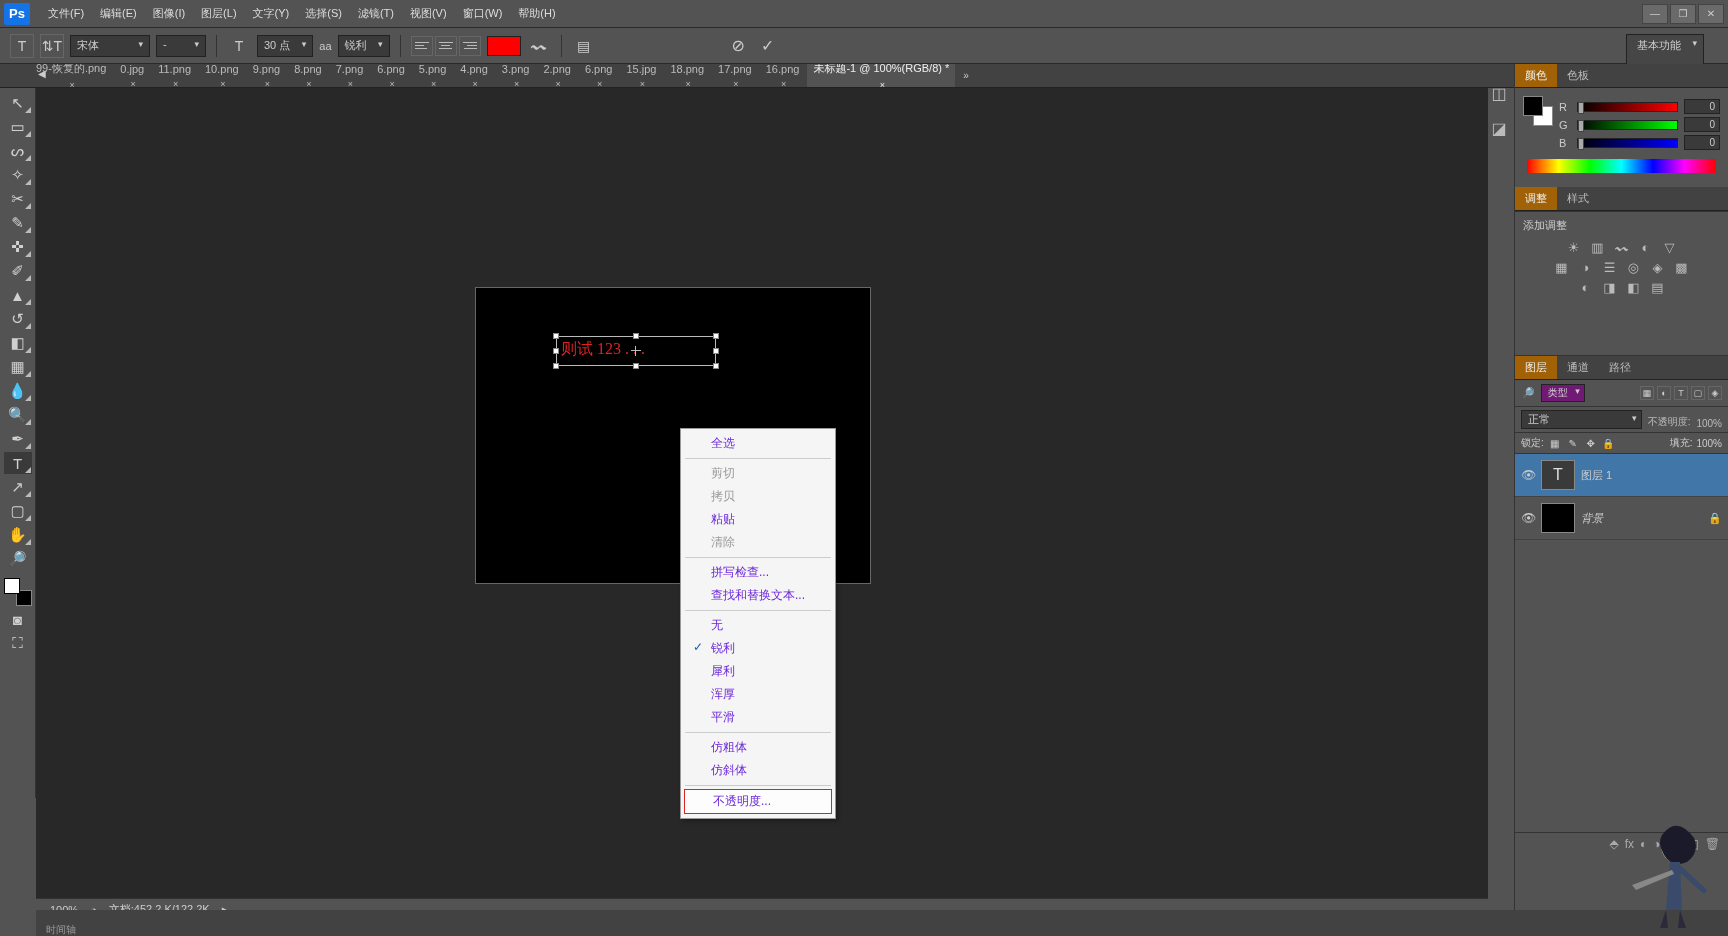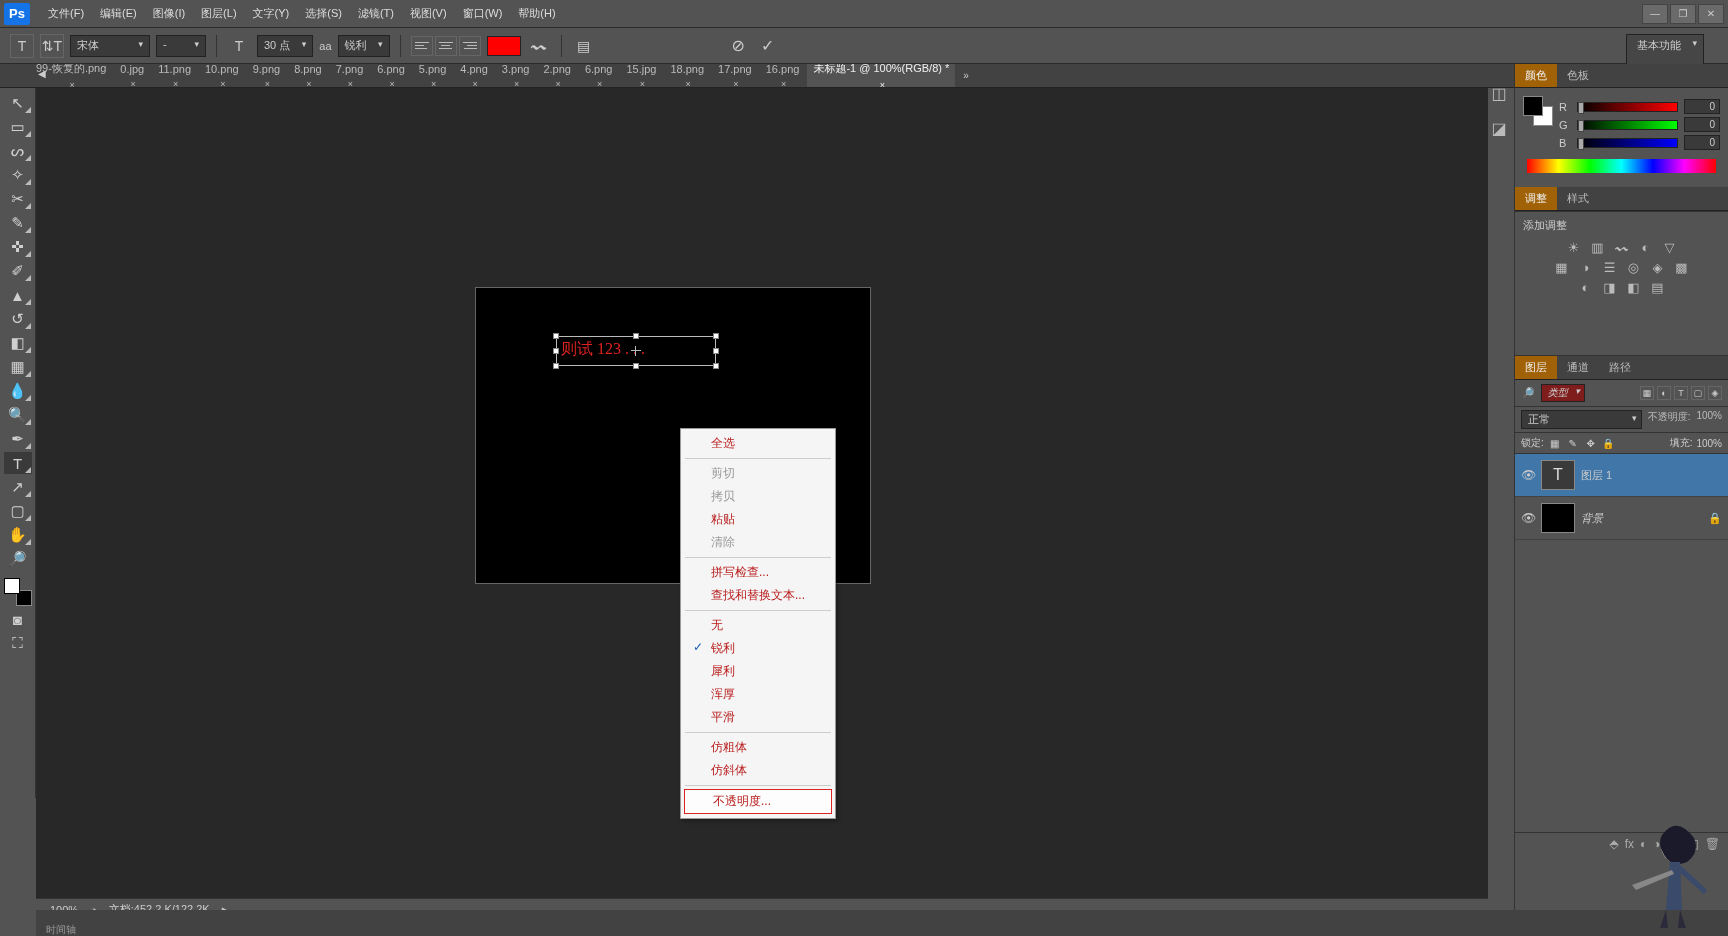--- a/index.html
+++ b/index.html
@@ -51,21 +51,21 @@
 .handle { position:absolute; width:6px; height:6px; background:#fff; border:1px solid #888; }
 .h-tl{top:-4px;left:-4px;} .h-tc{top:-4px;left:50%;margin-left:-3px;} .h-tr{top:-4px;right:-4px;}
 .h-ml{top:50%;left:-4px;margin-top:-3px;} .h-mr{top:50%;right:-4px;margin-top:-3px;}
 .h-bl{bottom:-4px;left:-4px;} .h-bc{bottom:-4px;left:50%;margin-left:-3px;} .h-br{bottom:-4px;right:-4px;}
 .h-center{position:absolute; top:50%; left:50%; width:10px; height:10px; margin:-5px 0 0 -5px;}
 .h-center::before{content:"";position:absolute;left:4px;top:0;width:1px;height:10px;background:#bbb;}
 .h-center::after{content:"";position:absolute;top:4px;left:0;height:1px;width:10px;background:#bbb;}
 
 
 .context-menu { position:absolute; left:644px; top:340px; width:156px; background:#f5f5f5; border:1px solid #999; box-shadow: 2px 2px 4px rgba(0,0,0,0.3); padding: 3px 2px; }
-.ctx-item { padding: 3px 8px 3px 28px; color:#b91c1c; font-size:12px; position:relative; }
+.ctx-item { padding: 3px 8px 3px 28px; color:#6d28d9; font-size:12px; position:relative; }
 .ctx-item.disabled { color: #999; }
 .ctx-item.checked::before { content:"✓"; position:absolute; left:10px; color:#1a5fb4; }
 .ctx-item.highlighted { border:1px solid #d22; background: #fdfdfd; margin:1px; }
 .ctx-sep { height:1px; background:#ccc; margin:3px 2px; }
 
 
 .right-panels { position:absolute; right:0; top:64px; width:214px; bottom:16px; background:#535353; border-left:1px solid #333; }
 .panel-tabs { display:flex; background:#424242; border-bottom:1px solid #222; }
 .panel-tab { padding:4px 10px; color:#bbb; font-size:11px; }
 .panel-tab.active { background:#a16207; color:#eee; }
@@ -83,25 +83,25 @@
 .slider-row .val { width:36px; background:#3a3a3a; border:1px solid #222; color:#ccc; padding:1px 4px; font-size:10px; text-align:right; }
 .spectrum { height:14px; margin:6px 4px; background: linear-gradient(90deg, red, yellow, lime, cyan, blue, magenta, red); }
 
 .adjust-panel { padding: 6px 8px 12px; border-top:1px solid #333; }
 .adjust-panel .title { color:#ccc; margin-bottom:6px; display:block;}
 .adj-row { display:flex; justify-content:center; gap:6px; margin:4px 0; }
 .adj-row span { width:18px; height:16px; display:flex; align-items:center; justify-content:center; font-size:13px; color:#bbb; }
 
 .layers-panel { border-top:1px solid #333; }
 .layers-toolbar { display:flex; align-items:center; gap:6px; padding:4px 6px; border-bottom:1px solid #333; }
-.layers-toolbar .sel { background:#7f1d1d; border:1px solid #222; padding:1px 16px 1px 6px; color:#ccc; font-size:10px; position:relative;font-style:italic;}
+.layers-toolbar .sel { background:#701a75; border:1px solid #222; padding:1px 16px 1px 6px; color:#ccc; font-size:10px; position:relative;}
 .layers-toolbar .sel::after{content:"▾"; position:absolute; right:4px; top:1px; font-size:9px;}
 .lay-icons { display:flex; gap:3px; margin-left:auto; }
 .lay-icons span { width:14px; height:14px; border:1px solid #666; font-size:9px; display:flex; align-items:center; justify-content:center;}
-.blend-row { display:flex; align-items:flex-start; gap:6px; padding:3px 6px; border-bottom:1px solid #333;}
+.blend-row { display:flex; align-items:flex-end; gap:6px; padding:3px 6px; border-bottom:1px solid #333;}
 .blend-row .sel { background:#3a3a3a; border:1px solid #222; padding:1px 16px 1px 6px; flex:1; font-size:11px; position:relative;}
 .blend-row .sel::after{content:"▾";position:absolute;right:4px;top:2px;font-size:9px;}
 .blend-row .lbl { font-size:10px; color:#bbb; }
 .lock-row { display:flex; align-items:center; gap:4px; padding:3px 6px; border-bottom:1px solid #333; font-size:10px; }
 .lock-row span.icon { width:14px; display:inline-block; text-align:center;}
 
 .layer-list { }
 .layer-item { display:flex; align-items:center; gap:6px; padding:6px; border-bottom:1px solid #424242; }
 .layer-item.selected { background: #4177a8; }
 .eye { width:14px; font-size:12px; }

